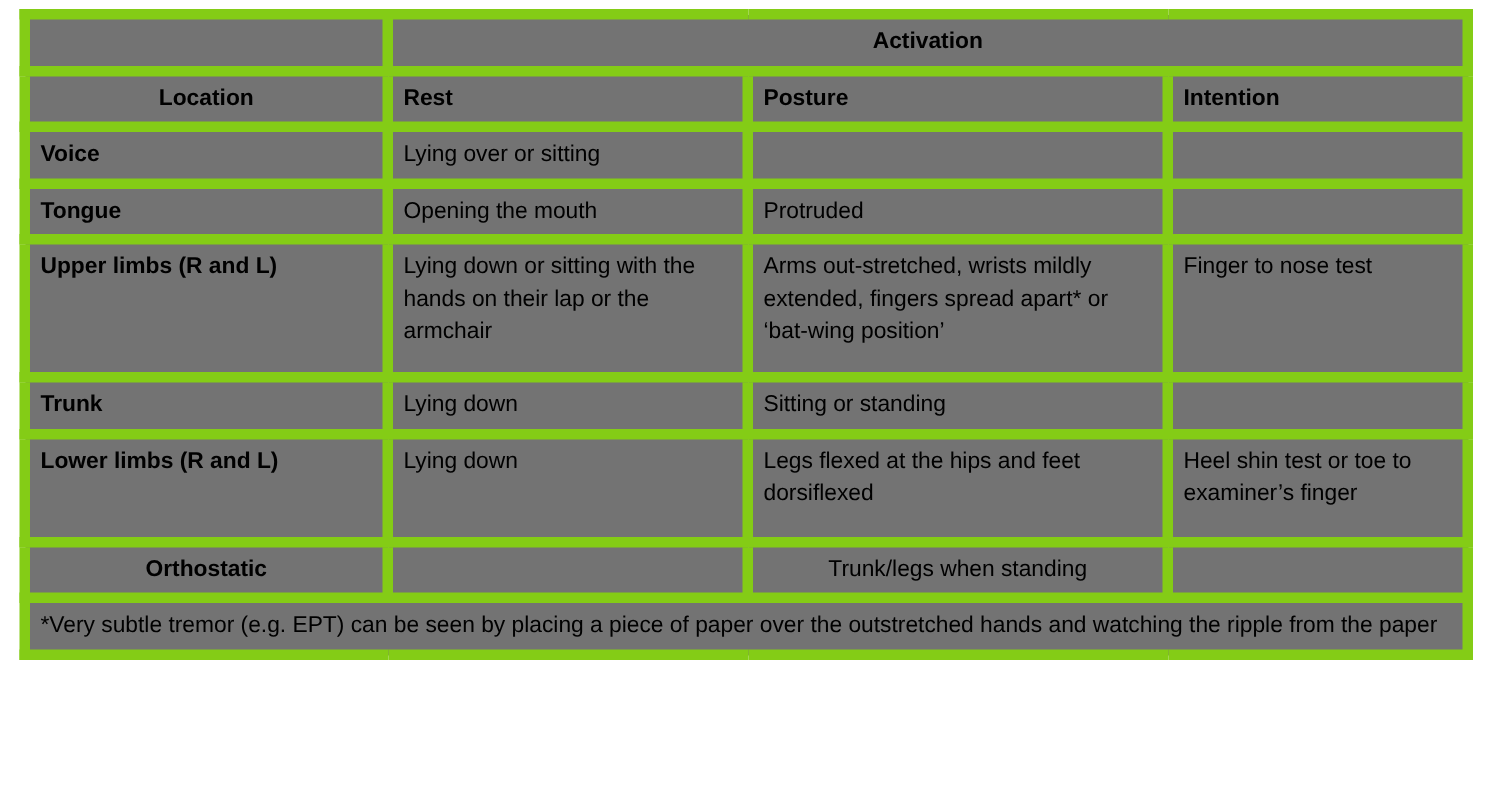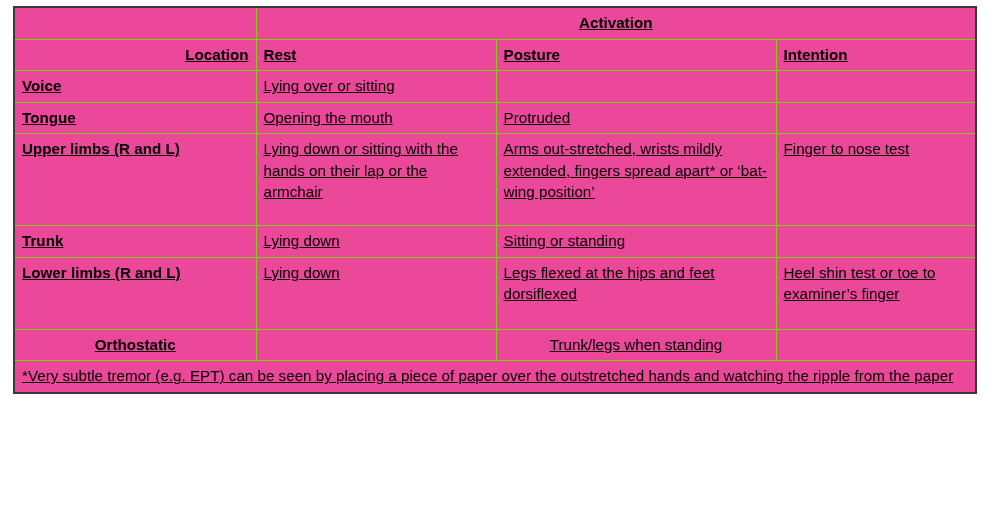--- a/index.html
+++ b/index.html
@@ -23,27 +23,26 @@
   table.tremor-table {
     position: absolute;
     left: 13px;
     top: 6px;
     width: 962px;
     border-collapse: collapse;
     table-layout: fixed;
     background: #ffffff;
   }
   table.tremor-table td {
-    border: 1px solid #84cc16;
+    border: 7px solid #84cc16;
     vertical-align: top;
     padding: 4px 7px 5px 7px;
     font-size: 15.2px;
     line-height: 1.42;
-    background: #ec4899;
-    text-decoration: underline;
+    background: #737373;
   }
   
   table.tremor-table {
     border: 2px solid #3a3a3a;
   }
   .c-loc  { width: 242px; }
   .c-rest { width: 240px; }
   .c-post { width: 280px; }
   .c-int  { width: 200px; }
 
@@ -60,21 +59,21 @@
   }
   td.hdr {
     font-weight: bold;
     font-size: 16px;
     border-bottom: 2px solid #3a3a3a;
     border-top-color: #3a3a3a;
     padding-top: 3px;
     padding-bottom: 5px;
   }
   td.hdr-center {
-    text-align: right;
+    text-align: center;
   }
   td.loc {
     font-weight: bold;
     font-size: 15.8px;
   }
   td.gray {
     background: #808080;
   }
   td.footnote {
     font-size: 14.6px;

